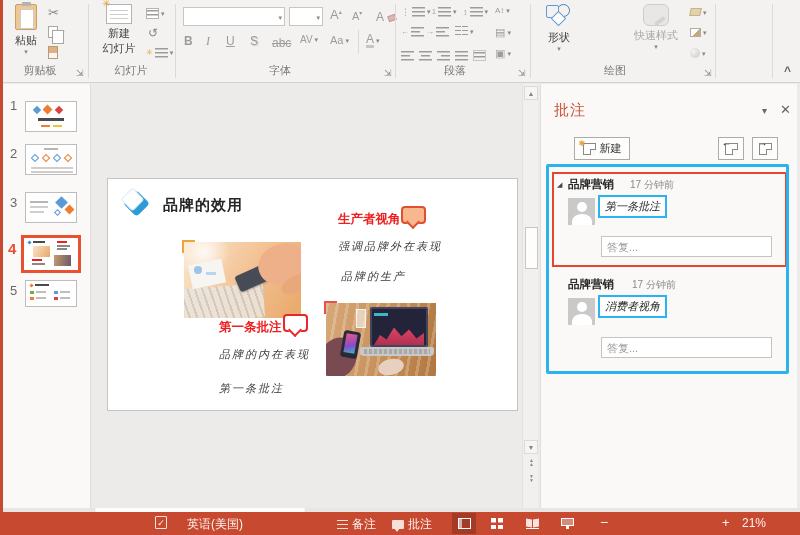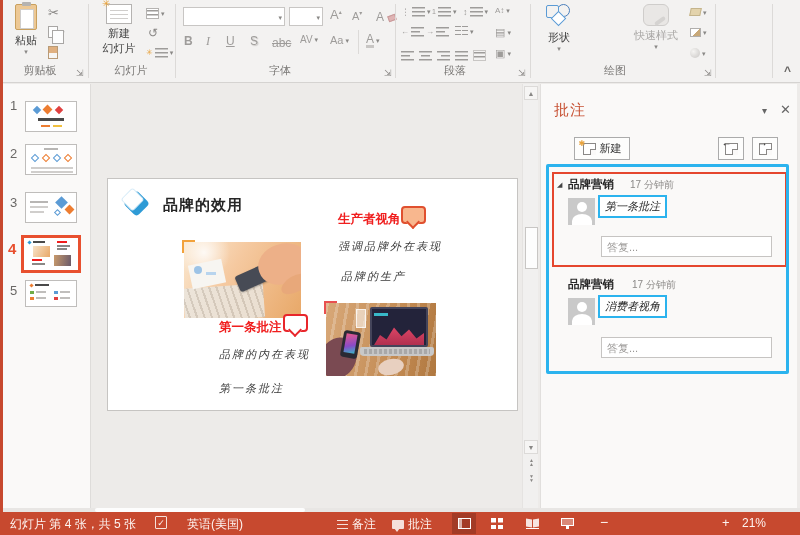--- a/index.html
+++ b/index.html
@@ -400,21 +400,20 @@
   </div>
 
   <div class="hl-red" style="left:552px;top:172px;width:235px;height:95px;"></div>
   <div class="hl-cyan" style="left:546px;top:164px;width:243px;height:210px;"></div>
 
   <div class="bstrip">
     <span class="abs" style="left:92px;top:0;width:210px;height:4px;background:#FDFDFD;border-radius:2px;"></span>
   </div>
 
   <div class="statusbar" style="background:#C7492F;">
-    <span class="it" style="left:10px;">幻灯片 第 4 张，共 5 张</span>
     <span class="it" style="left:155px;top:3px;">
       <span style="display:inline-block;width:12px;height:13px;border:1px solid #F5E0DA;border-radius:1px;text-align:center;font-size:9px;line-height:13px;">✓</span>
     </span>
     <span class="it" style="left:187px;">英语(美国)</span>
     <span class="it" style="left:337px;top:6px;">
       <span style="display:inline-block;width:11px;height:9px;background:linear-gradient(#F5E0DA 0 1.5px,transparent 1.5px 4px,#F5E0DA 4px 5.5px,transparent 5.5px 8px,#F5E0DA 8px 9.5px);"></span>
     </span>
     <span class="it" style="left:352px;">备注</span>
     <span class="it" style="left:392px;top:6px;">
       <span style="display:inline-block;width:12px;height:9px;background:#F5E0DA;border-radius:1px;position:relative;"><span style="position:absolute;left:2px;bottom:-3px;width:0;height:0;border-left:3px solid transparent;border-right:3px solid transparent;border-top:4px solid #F5E0DA;"></span></span>

